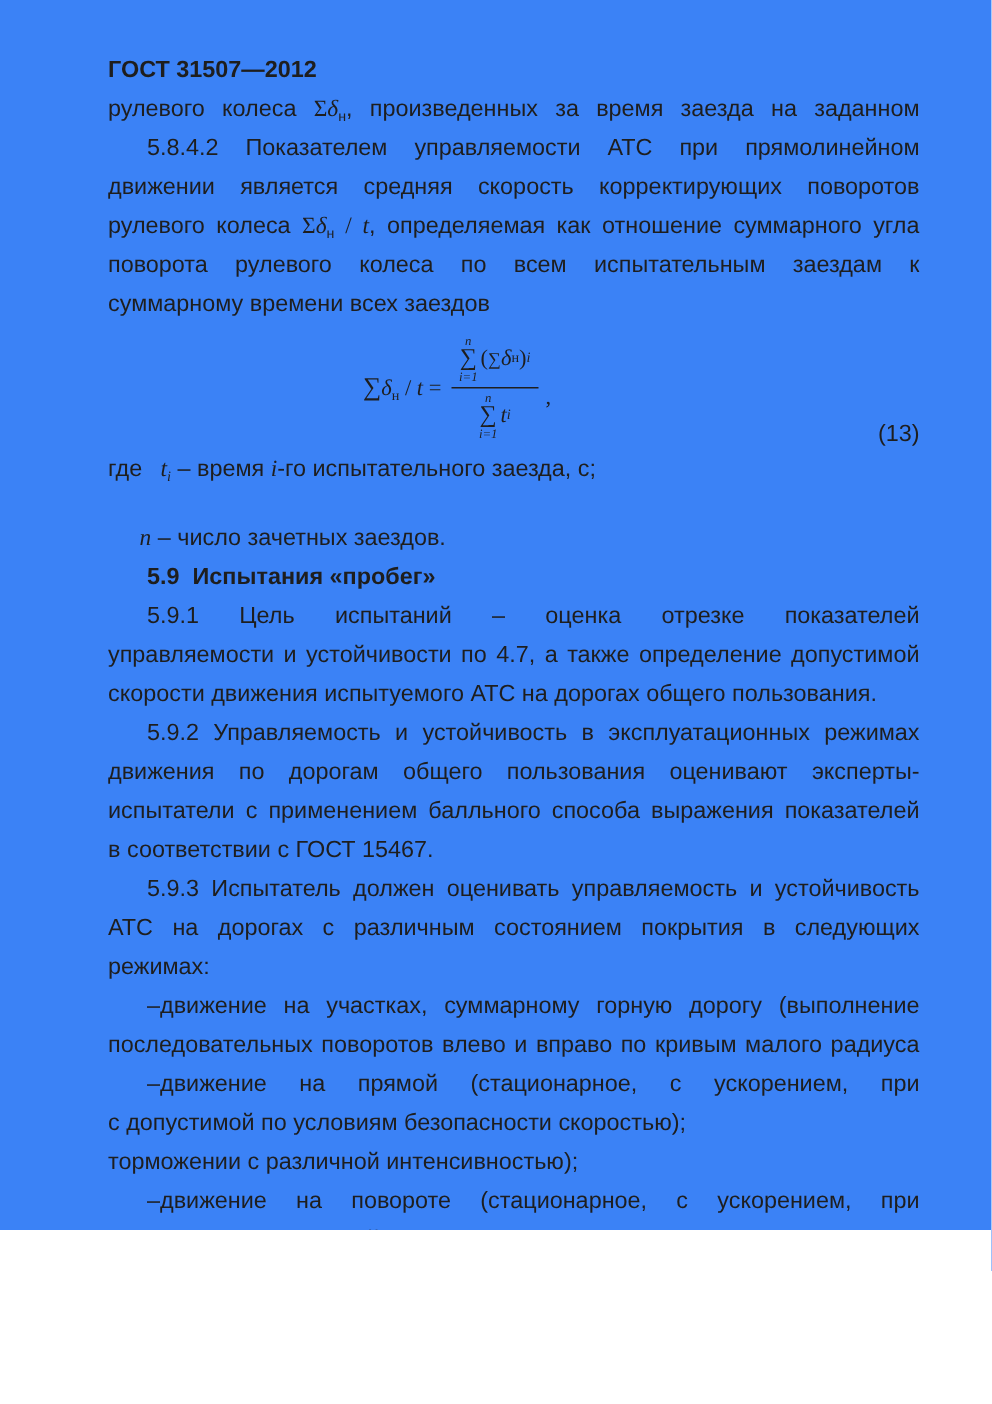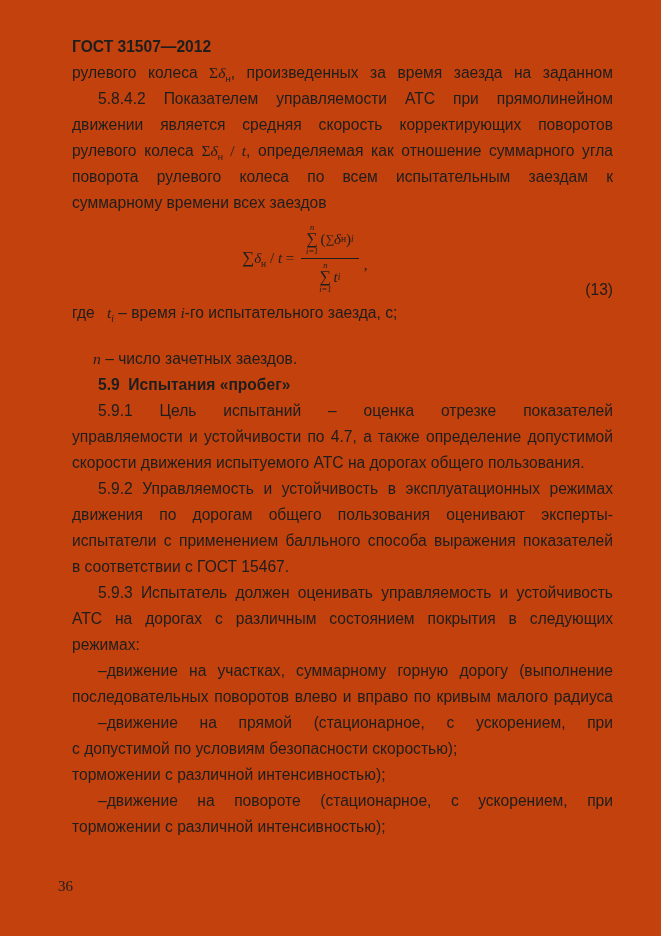--- a/index.html
+++ b/index.html
@@ -1,19 +1,19 @@
 <!DOCTYPE html>
 <html><head>
 <meta charset="utf-8">
 <style>
   html,body { margin:0; padding:0; background:#ffffff; }
   .page {
     position:relative;
-    width:661px; height:936px;
-    background:#c2410c;
+    width:661px; height:820px;
+    background:#3b82f6;
     color:#1e1e1e;
     font-family:"Liberation Sans", sans-serif;
     font-size:15.6px;
     overflow:hidden;
   }
   .content {
     position:absolute;
     left:72px; top:34px;
     width:541px;
   }

